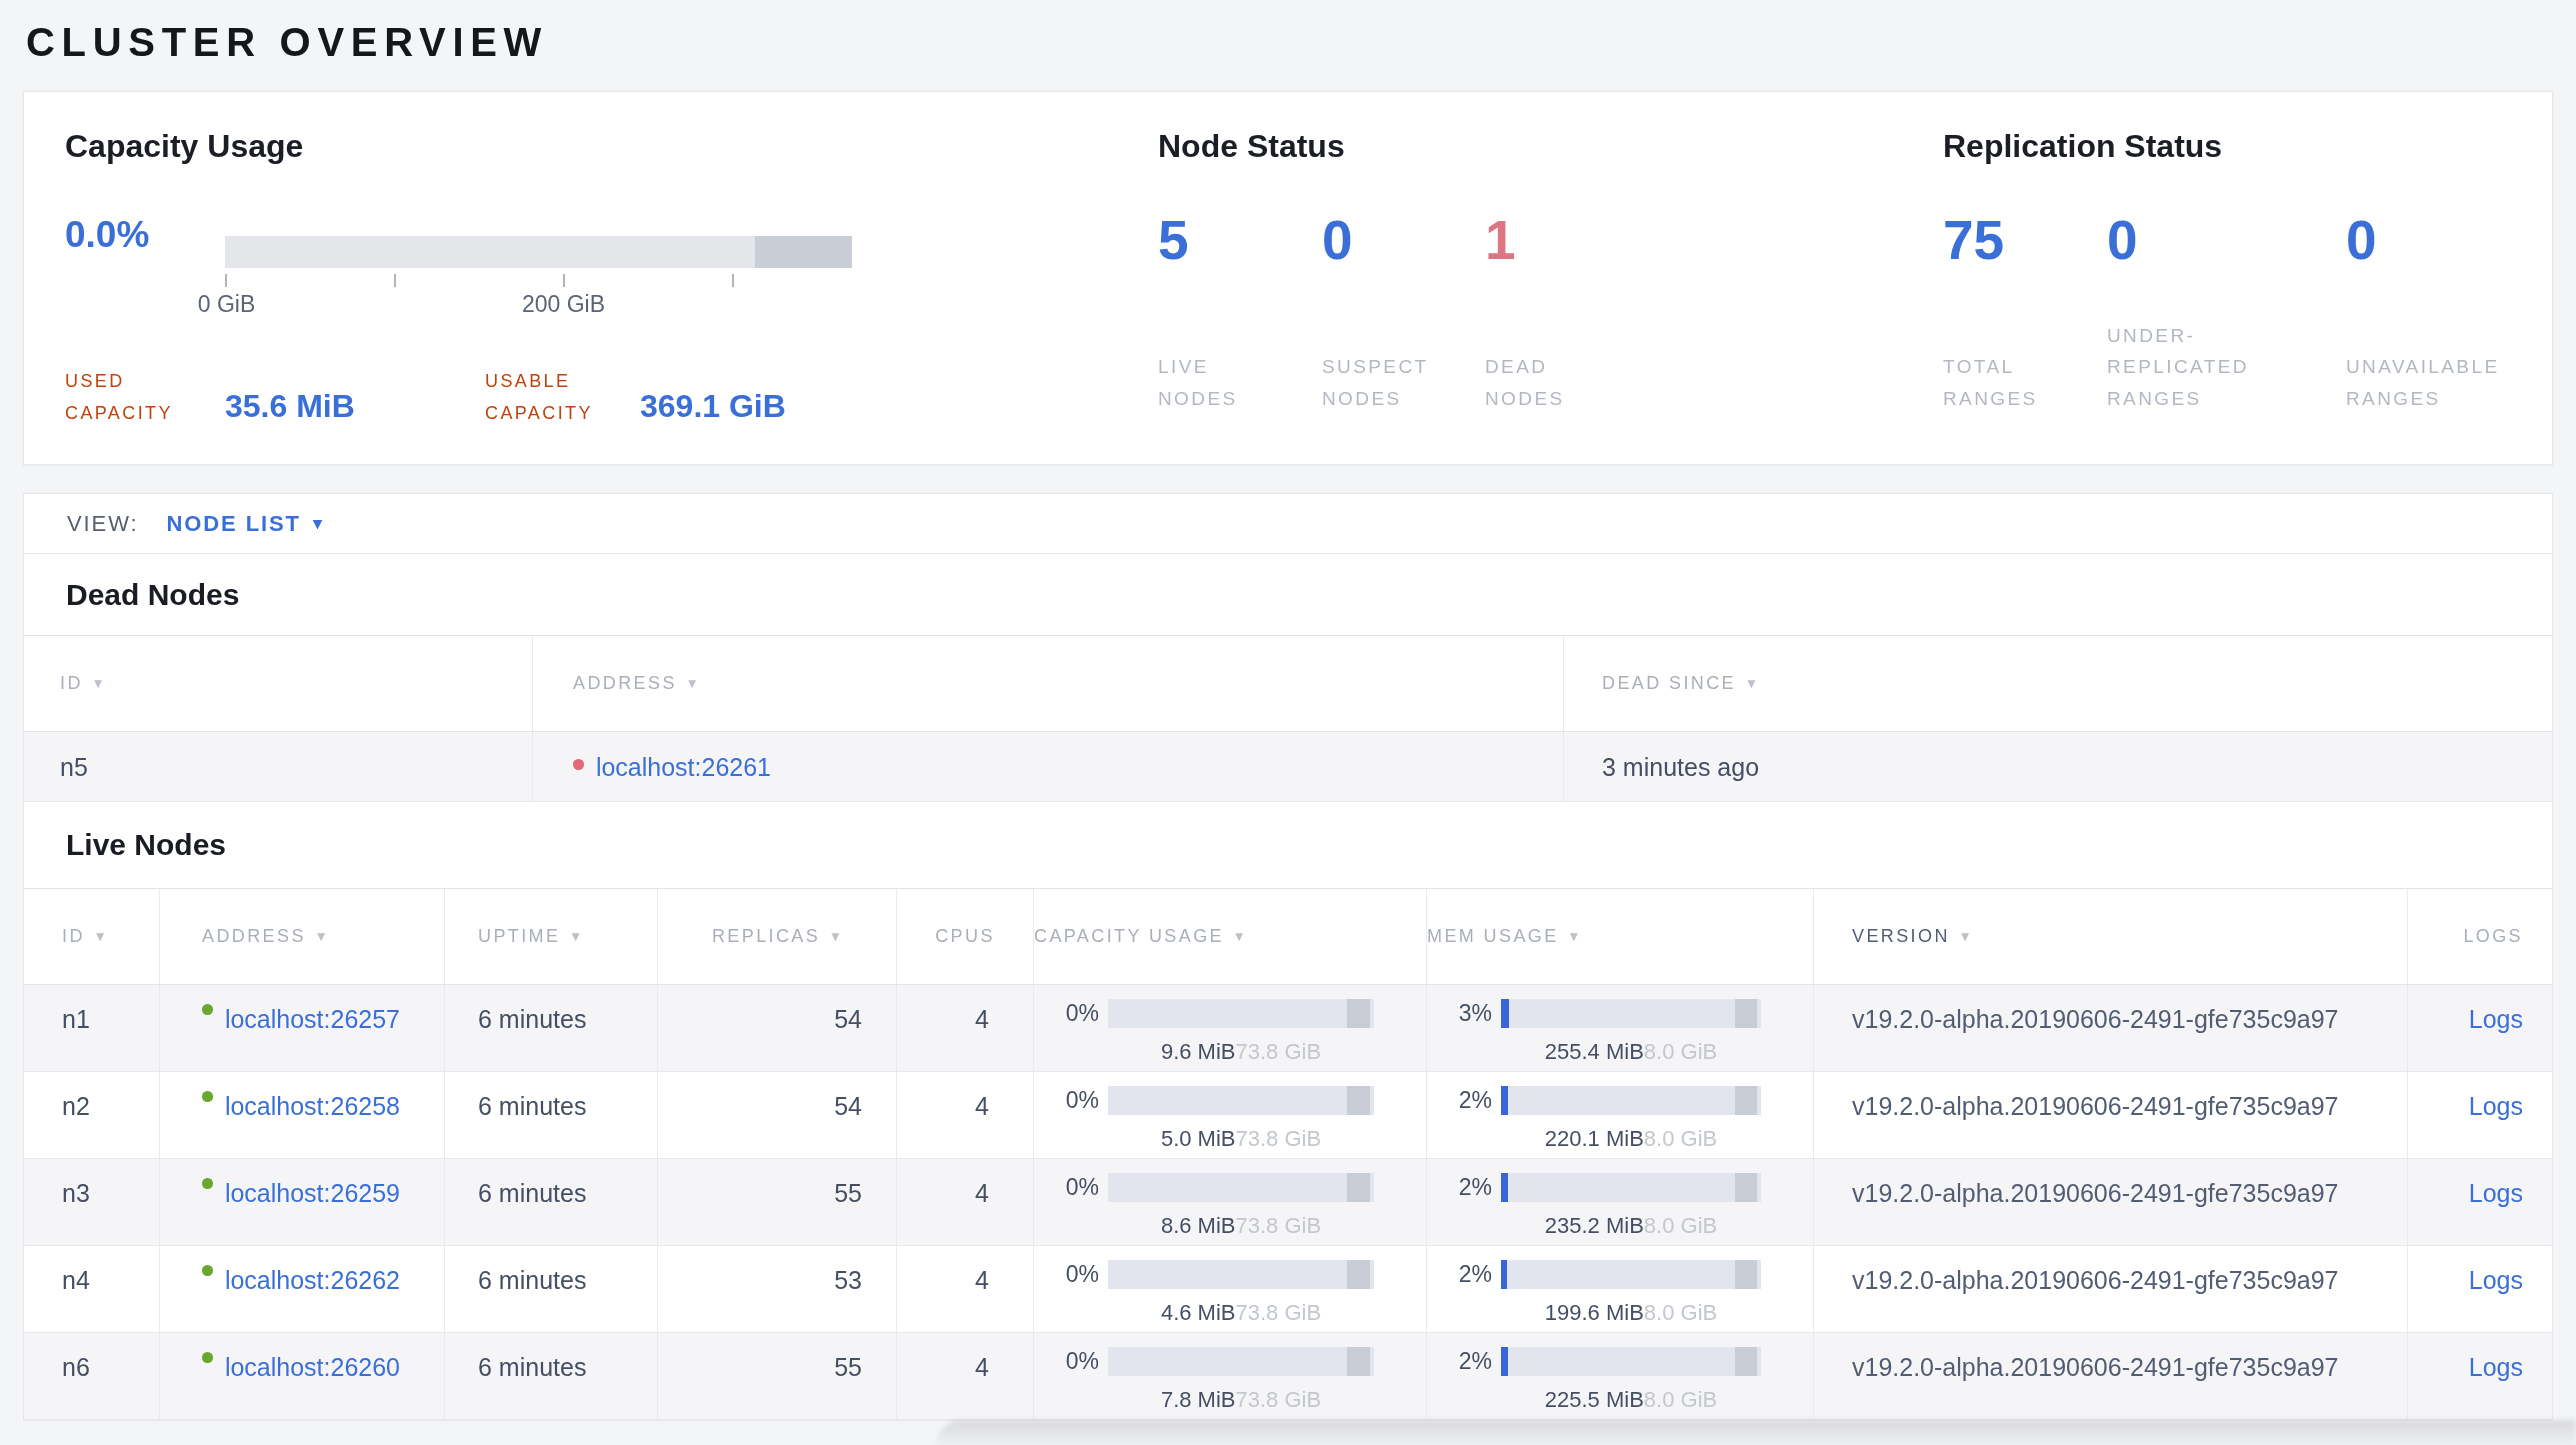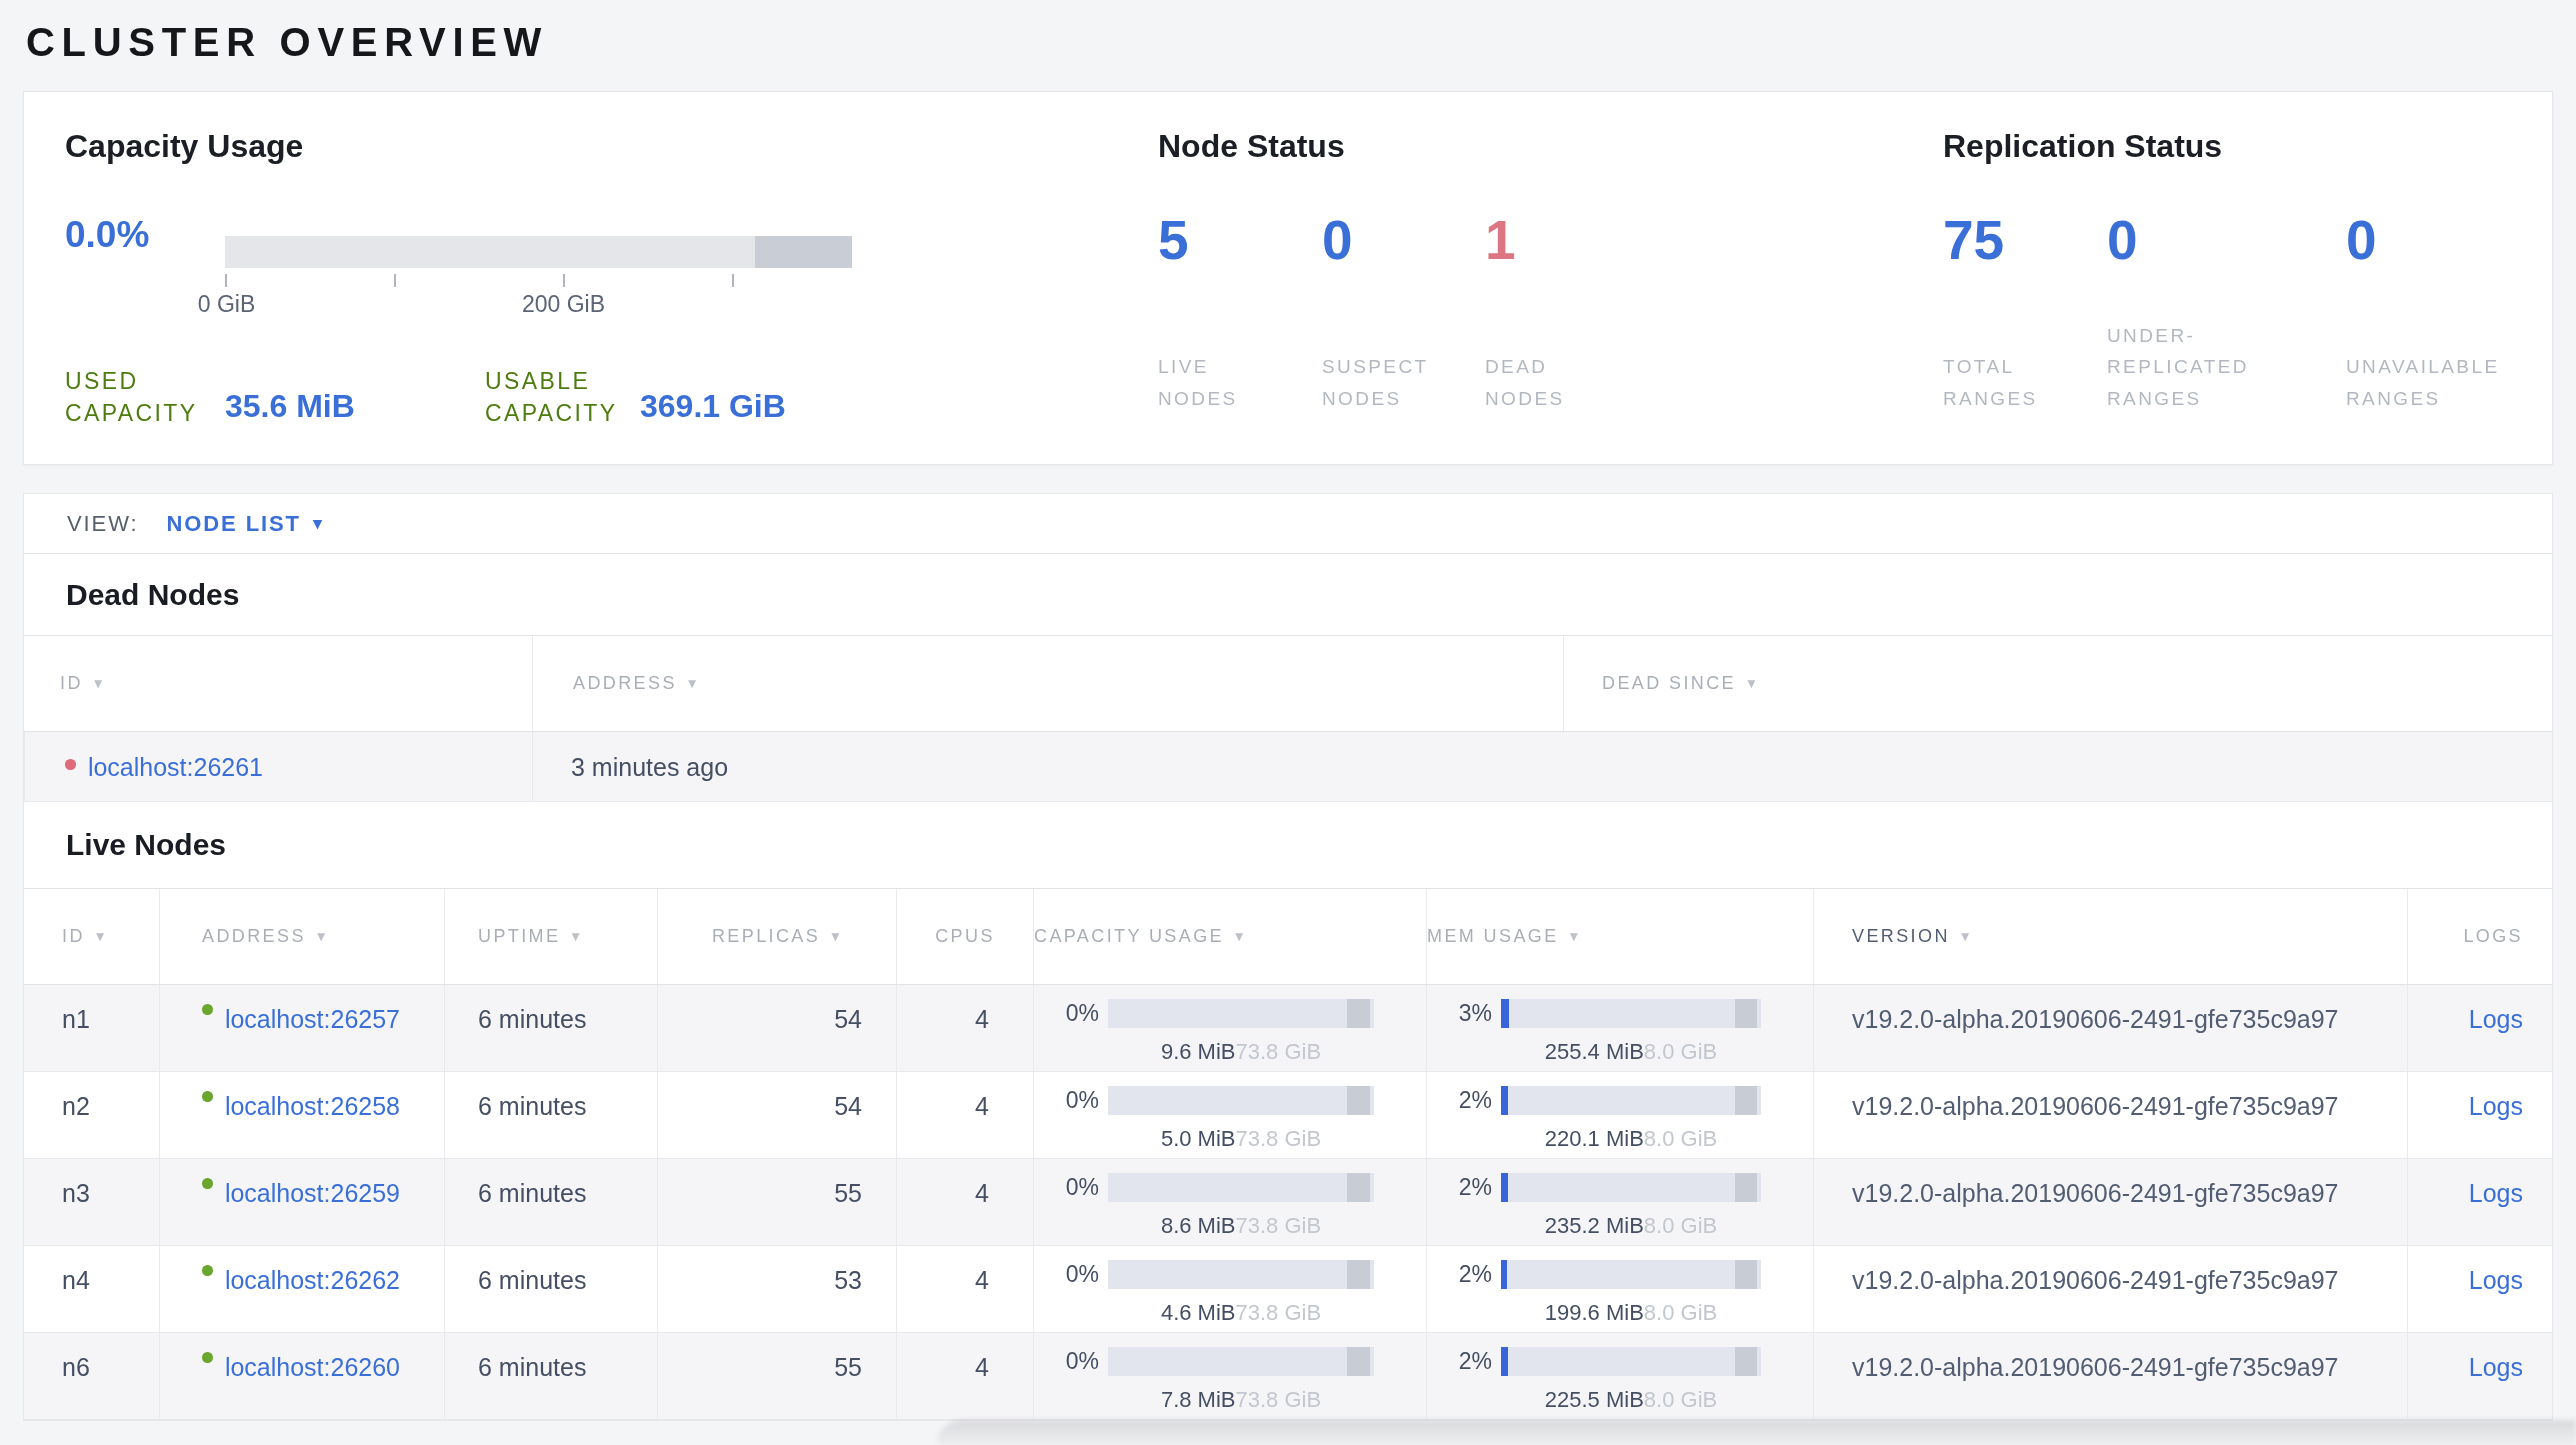--- a/index.html
+++ b/index.html
@@ -24,21 +24,21 @@
   .grp-capacity{left:41px;width:859px;}
   .grp-nodes{left:1134px;width:535px;}
   .grp-repl{left:1919px;width:621px;}
   .grp h2{position:absolute;top:36px;left:0;margin:0;font-size:32px;font-weight:700;color:#1b1e24;}
   .cap-pct{position:absolute;left:0;top:122px;font-size:37px;font-weight:700;color:#3a6fd8;}
   .cap-bar{position:absolute;left:160px;top:144px;width:627px;}
   .cap-track{height:32px;background:#e4e6ea;position:relative;}
   .cap-dark{position:absolute;right:0;top:0;bottom:0;width:15.5%;background:#c9cdd5;}
   .cap-tick{position:absolute;top:38px;width:1.9px;height:13.4px;background:#b0b5bd;}
   .cap-ticklabel{position:absolute;top:55px;width:115px;text-align:center;font-size:23px;color:#5b6375;}
-  .cap-stat-label{position:absolute;top:274px;font-size:23px;letter-spacing:2.4px;color:#4d7c0f;line-height:31.5px;}
+  .cap-stat-label{position:absolute;top:274px;font-size:18px;letter-spacing:2.4px;color:#c2410c;line-height:31.5px;}
   .cap-stat-value{position:absolute;top:296px;font-size:32px;font-weight:700;color:#3a6fd8;}
   .stat-col{position:absolute;top:0;bottom:0;}
   .big{position:absolute;top:118px;left:0;font-size:55px;font-weight:700;color:#3a6fd8;line-height:61px;}
   .big.red{color:#dd7583;}
   .stat-label{position:absolute;bottom:50px;left:0;font-size:19px;letter-spacing:2.4px;color:#b3b8c0;line-height:31.5px;}
   
   .panel{margin:28px 23px 0 23px;background:#ffffff;border:1px solid #e7e7ea;}
   .view-bar{height:59px;border-bottom:1px solid #e4e5e8;display:flex;align-items:center;padding-left:43px;}
   .view-label{font-size:22px;color:#575f6f;letter-spacing:1.9px;margin-right:28px;}
   .view-select{font-size:22px;color:#3a6fd8;letter-spacing:1.9px;font-weight:700;display:flex;align-items:center;cursor:pointer;}
@@ -178,20 +178,21 @@
           <div class="th dc-address vline">
             <span>ADDRESS</span>
             <span class="sort">▼</span>
           </div>
           <div class="th dc-since vline">
             <span>DEAD SINCE</span>
             <span class="sort">▼</span>
           </div>
         </div>
         <div class="tr trow odd h72 grid-dead">
+          <div class="td dc-id">n5</div>
           <div class="td dc-address vline">
             <span class="dot" style="background: rgb(224, 105, 122);"></span>
             <a class="link">localhost:26261</a>
           </div>
           <div class="td dc-since vline">3 minutes ago</div>
         </div>
       </div>
 
     <div class="section-heading tall">
       <span class="section-title">Live Nodes</span>

